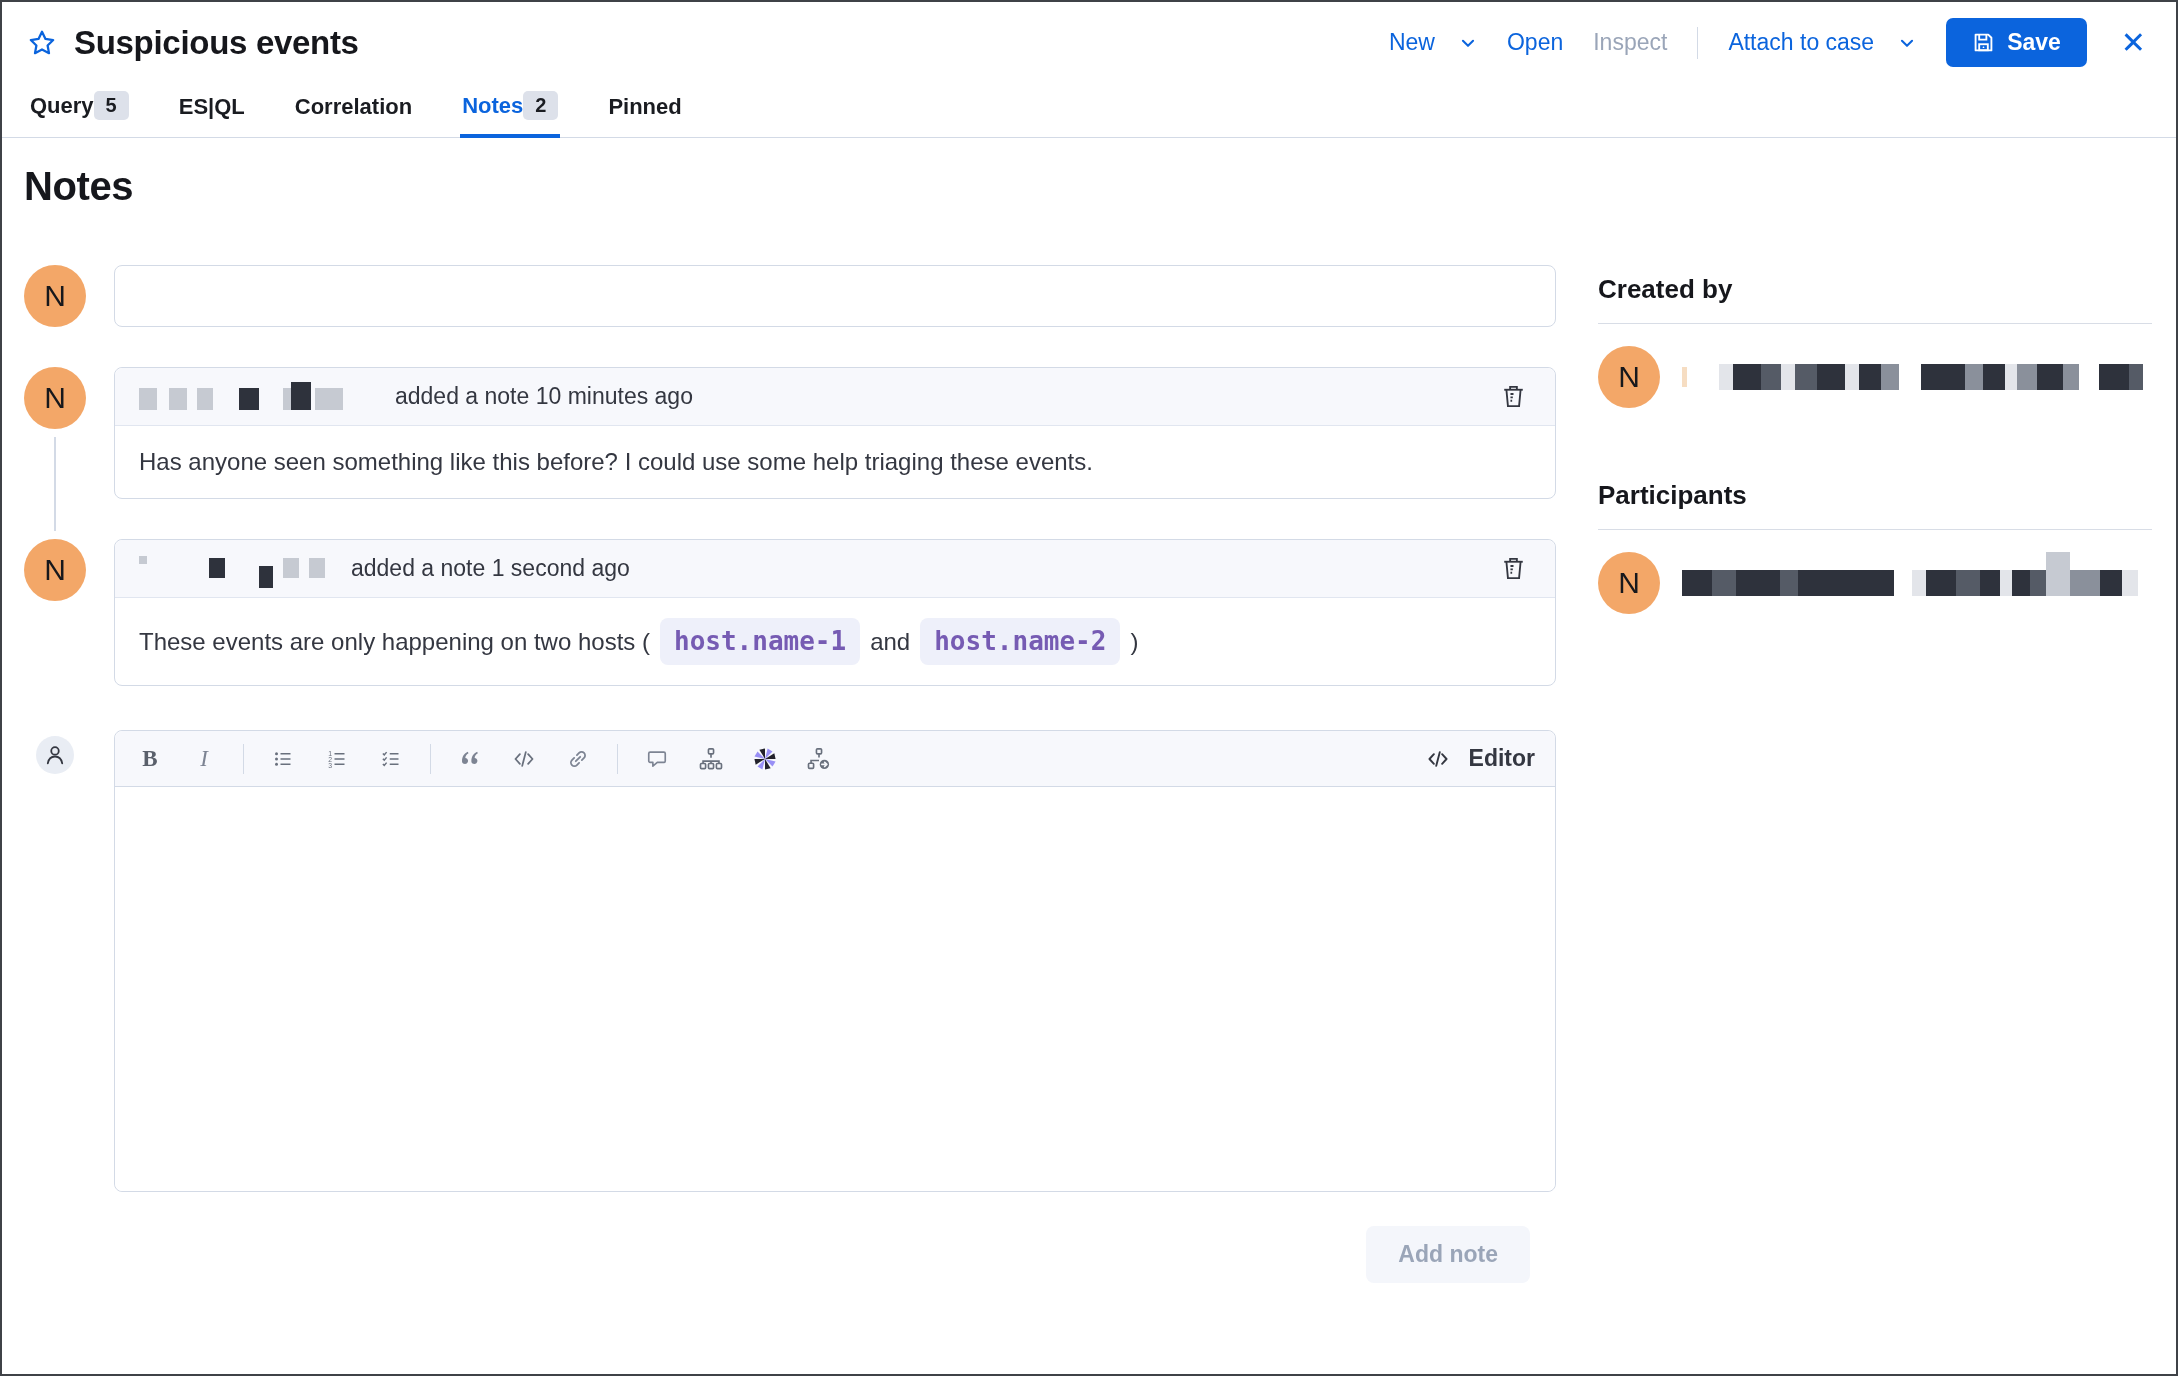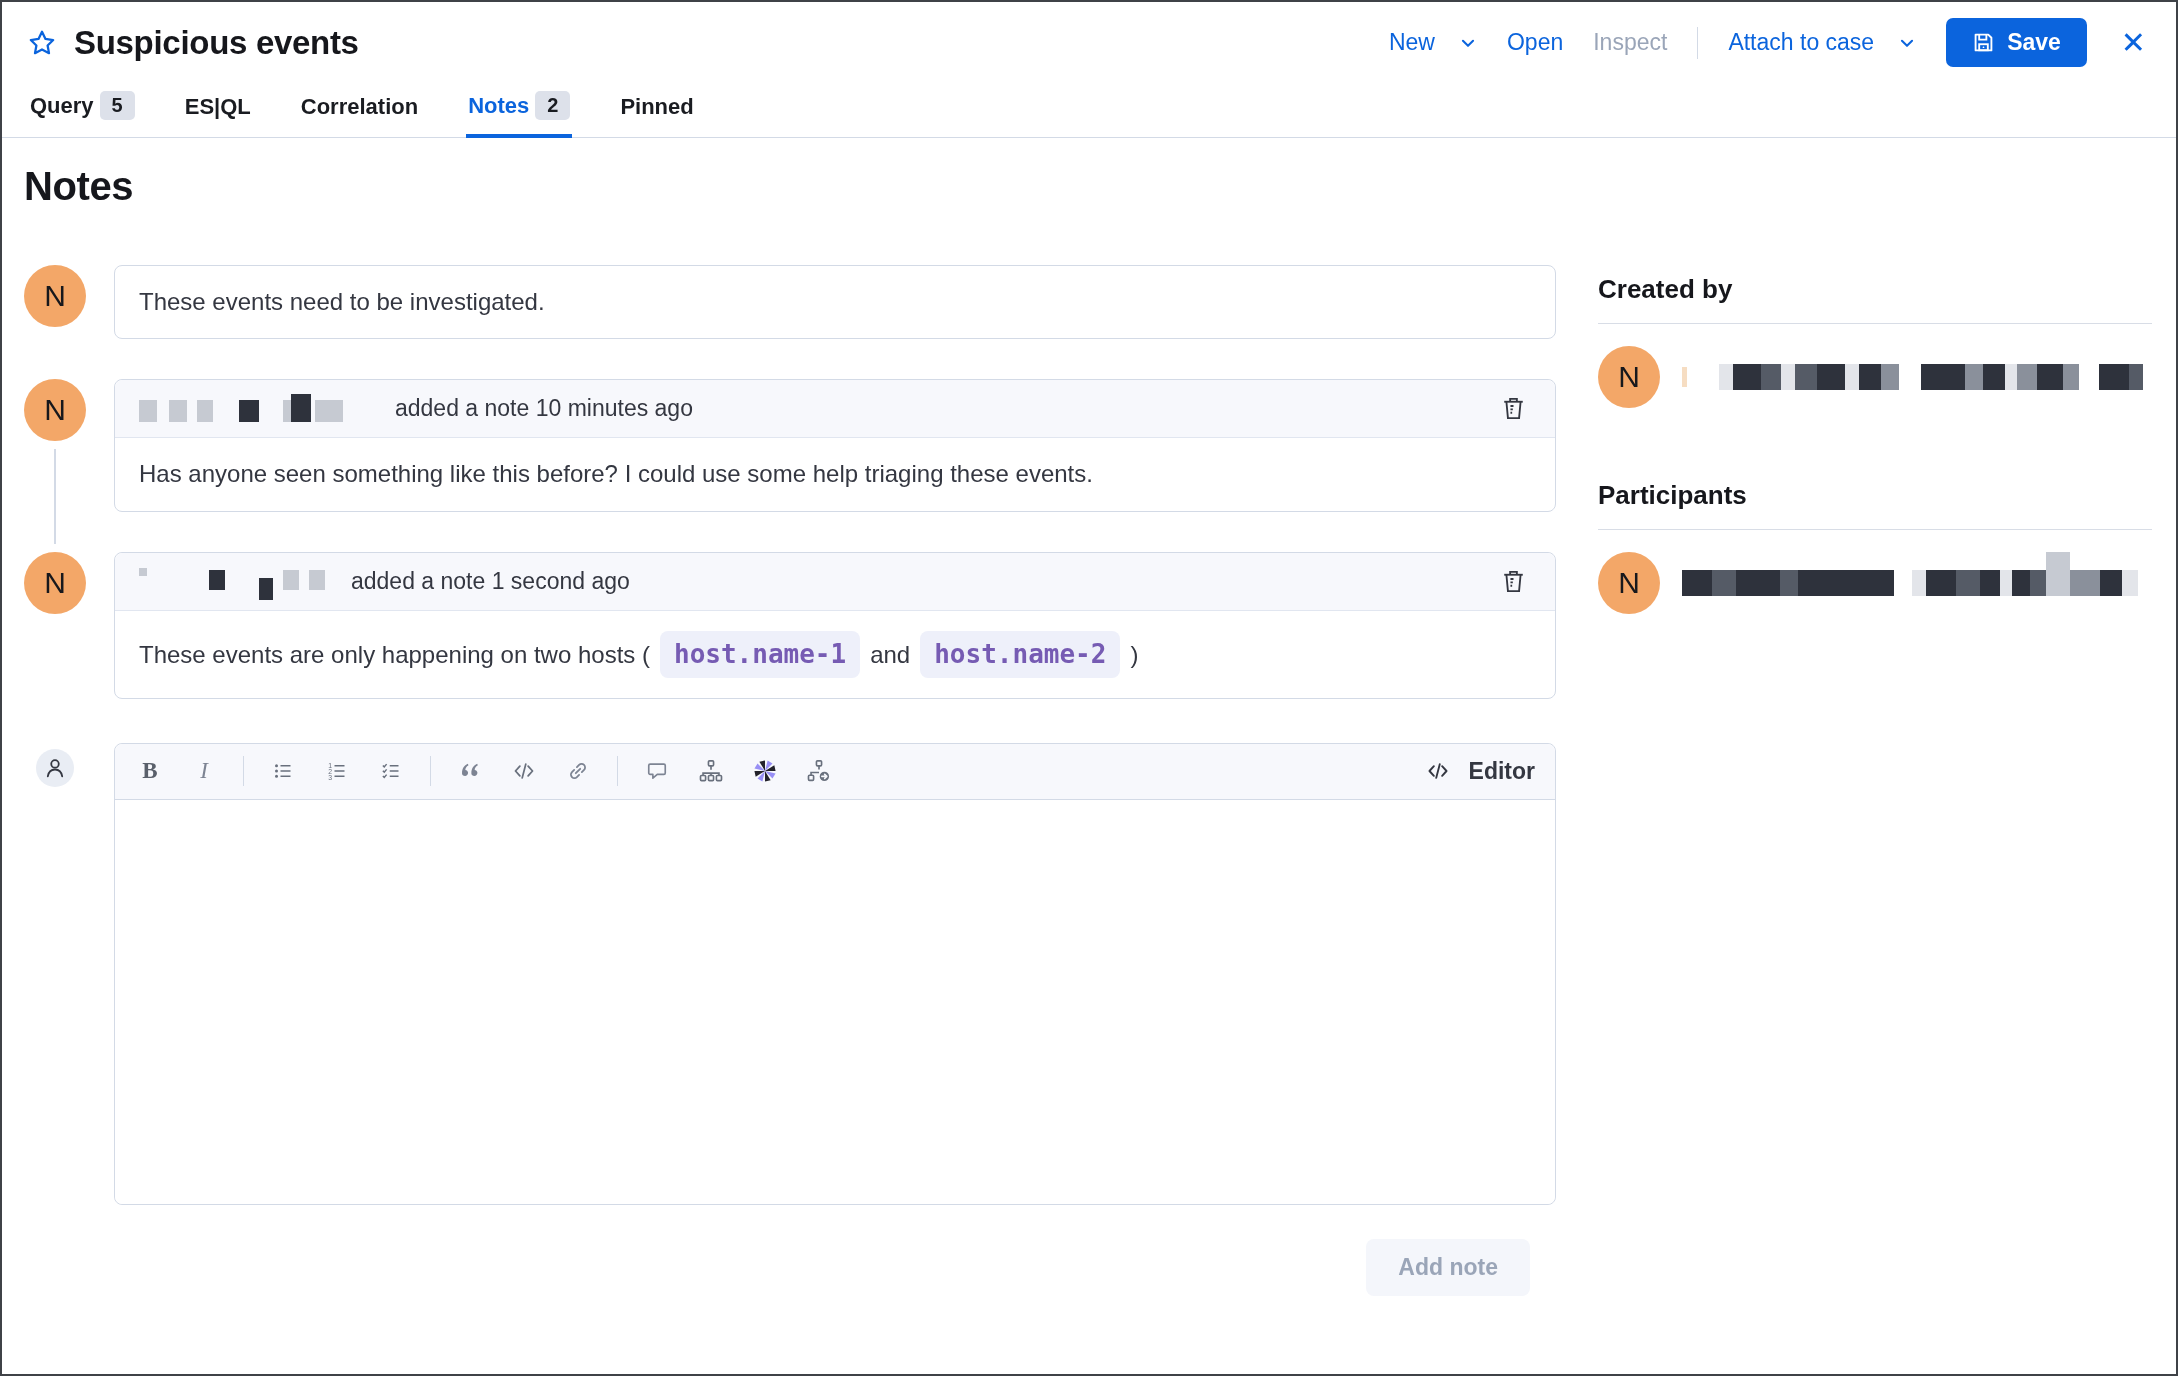--- a/index.html
+++ b/index.html
@@ -13,21 +13,21 @@
   .page-title { font-size:33px; font-weight:700; color:#16171c; letter-spacing:-0.3px; }
   .topbar-right { display:flex; align-items:center; gap:30px; }
   .hlink { display:flex; align-items:center; gap:24px; color:#0b64dd; font-size:23px; font-weight:500; cursor:pointer; }
   .hlink.disabled { color:#9aa5b8; }
   .vdiv { width:1px; height:32px; background:#d3dae6; }
   .save-btn { display:flex; align-items:center; gap:12px; background:#0b64dd; color:#fff; font-size:23px; font-weight:600; padding:11px 26px; border:none; border-radius:7px; cursor:pointer; }
   .close-x { color:#0b64dd; font-size:30px; font-weight:300; line-height:1; cursor:pointer; padding:0 4px; }
 
   
   .tabs { display:flex; align-items:flex-end; gap:46px; padding:10px 26px 0 26px; border-bottom:1px solid #d3dae6; }
-  .tab { display:flex; align-items:center; gap:6px; font-size:22px; font-weight:700; color:#1a1c21; padding:6px 2px 14px 2px; border-bottom:4px solid transparent; margin-bottom:-1px; cursor:pointer; }
+  .tab { display:flex; align-items:center; gap:0; font-size:22px; font-weight:700; color:#1a1c21; padding:6px 2px 14px 2px; border-bottom:4px solid transparent; margin-bottom:-1px; cursor:pointer; }
   .tab.active { color:#0b64dd; border-bottom-color:#0b64dd; }
   .tab-badge { background:#dde1ea; color:#1a1c21; font-size:20px; font-weight:600; border-radius:5px; padding:3px 12px; }
 
   
   .content { display:flex; padding:0 24px 0 22px; }
   .main { width:1532px; flex:none; }
   .sidebar { flex:1; margin-left:42px; padding-top:136px; }
 
   .notes-h1 { font-size:40px; font-weight:700; color:#16171c; letter-spacing:-0.4px; margin:26px 0 56px 0; }
 
@@ -151,21 +151,20 @@
 
   <div class="content">
     <div class="main">
       <h1 class="notes-h1">Notes</h1>
 
       <div class="note-row">
         <div class="avatar-cell">
           <div class="avatar">N</div>
         </div>
         <div class="note-panel">
-          <div class="note-body">These events need to be investigated.</div>
         </div>
       </div>
 
       <div class="note-row">
         <div class="avatar-cell">
           <div class="avatar">N</div>
           <div class="thread-line"></div>
         </div>
         <div class="note-panel">
           <div class="note-head">

